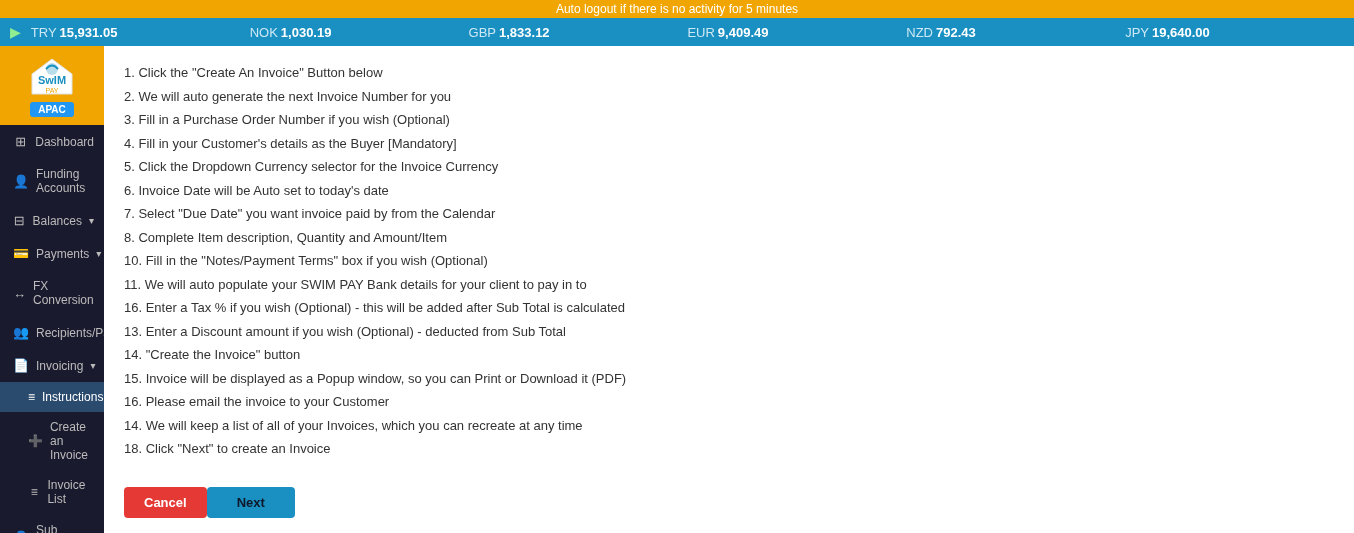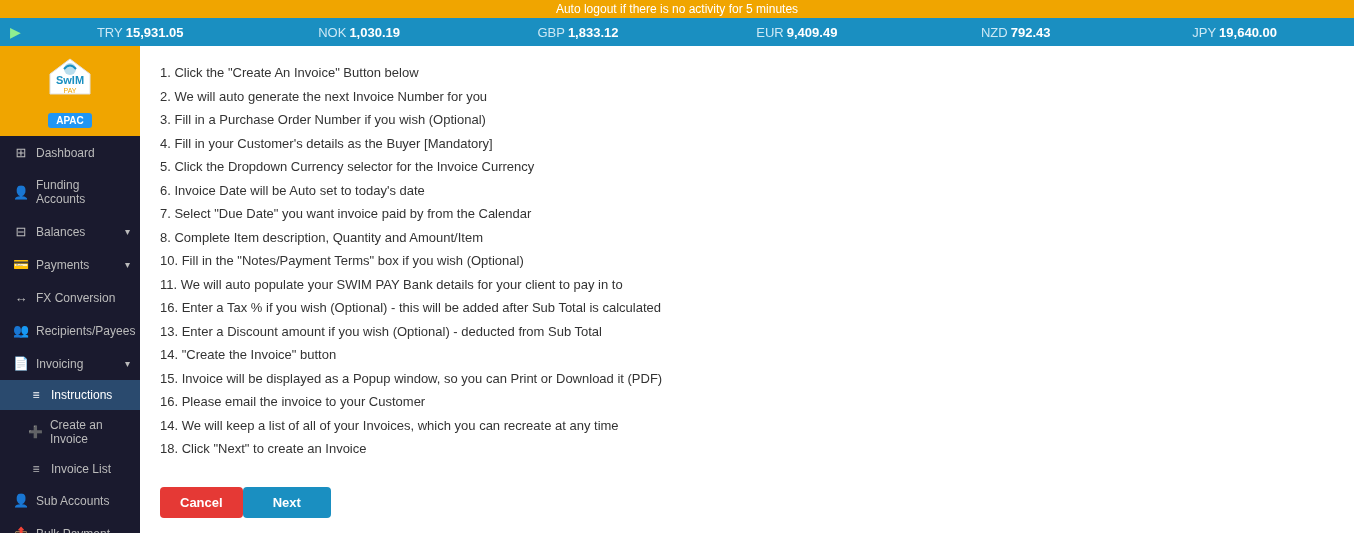--- a/index.html
+++ b/index.html
@@ -25,41 +25,40 @@
       gap: 0;
       flex-shrink: 0;
     }
     .ticker-arrow {
       color: #90ee90;
       font-size: 14px;
       margin-right: 10px;
     }
     .ticker-item {
       flex: 1;
-      text-align: center;
       font-size: 13px;
       font-weight: bold;
       white-space: nowrap;
     }
     .ticker-item .currency-code {
       color: #cce8f5;
       font-weight: normal;
       margin-right: 3px;
     }
 
     
     .layout {
       display: flex;
       flex: 1;
       overflow: hidden;
     }
 
     
     .sidebar {
-      width: 140px;
+      width: 104px;
       background: #1a1a2e;
       color: #ccc;
       display: flex;
       flex-direction: column;
       flex-shrink: 0;
       overflow-y: auto;
     }
     .sidebar-logo {
       background: #f0a500;
       padding: 8px;
@@ -72,21 +71,21 @@
       width: 50px;
       height: 45px;
     }
     .apac-badge {
       background: #2196f3;
       color: #fff;
       font-size: 10px;
       font-weight: bold;
       padding: 2px 8px;
       border-radius: 3px;
-      margin-top: 14px;
+      margin-top: 3px;
     }
     .sidebar-nav {
       flex: 1;
       display: flex;
       flex-direction: column;
     }
     .nav-item {
       display: flex;
       align-items: center;
       gap: 7px;
@@ -147,21 +146,21 @@
       color: #fff;
       border: none;
       padding: 8px 20px;
       border-radius: 4px;
       font-size: 13px;
       cursor: pointer;
       font-weight: bold;
     }
     .btn-next {
       background: #1a8fc1;
-      color: #ffffff;
+      color: #0f172a;
       border: none;
       padding: 8px 30px;
       border-radius: 4px;
       font-size: 13px;
       cursor: pointer;
       font-weight: bold;
     }
   </style>
 </head>
 <body>

